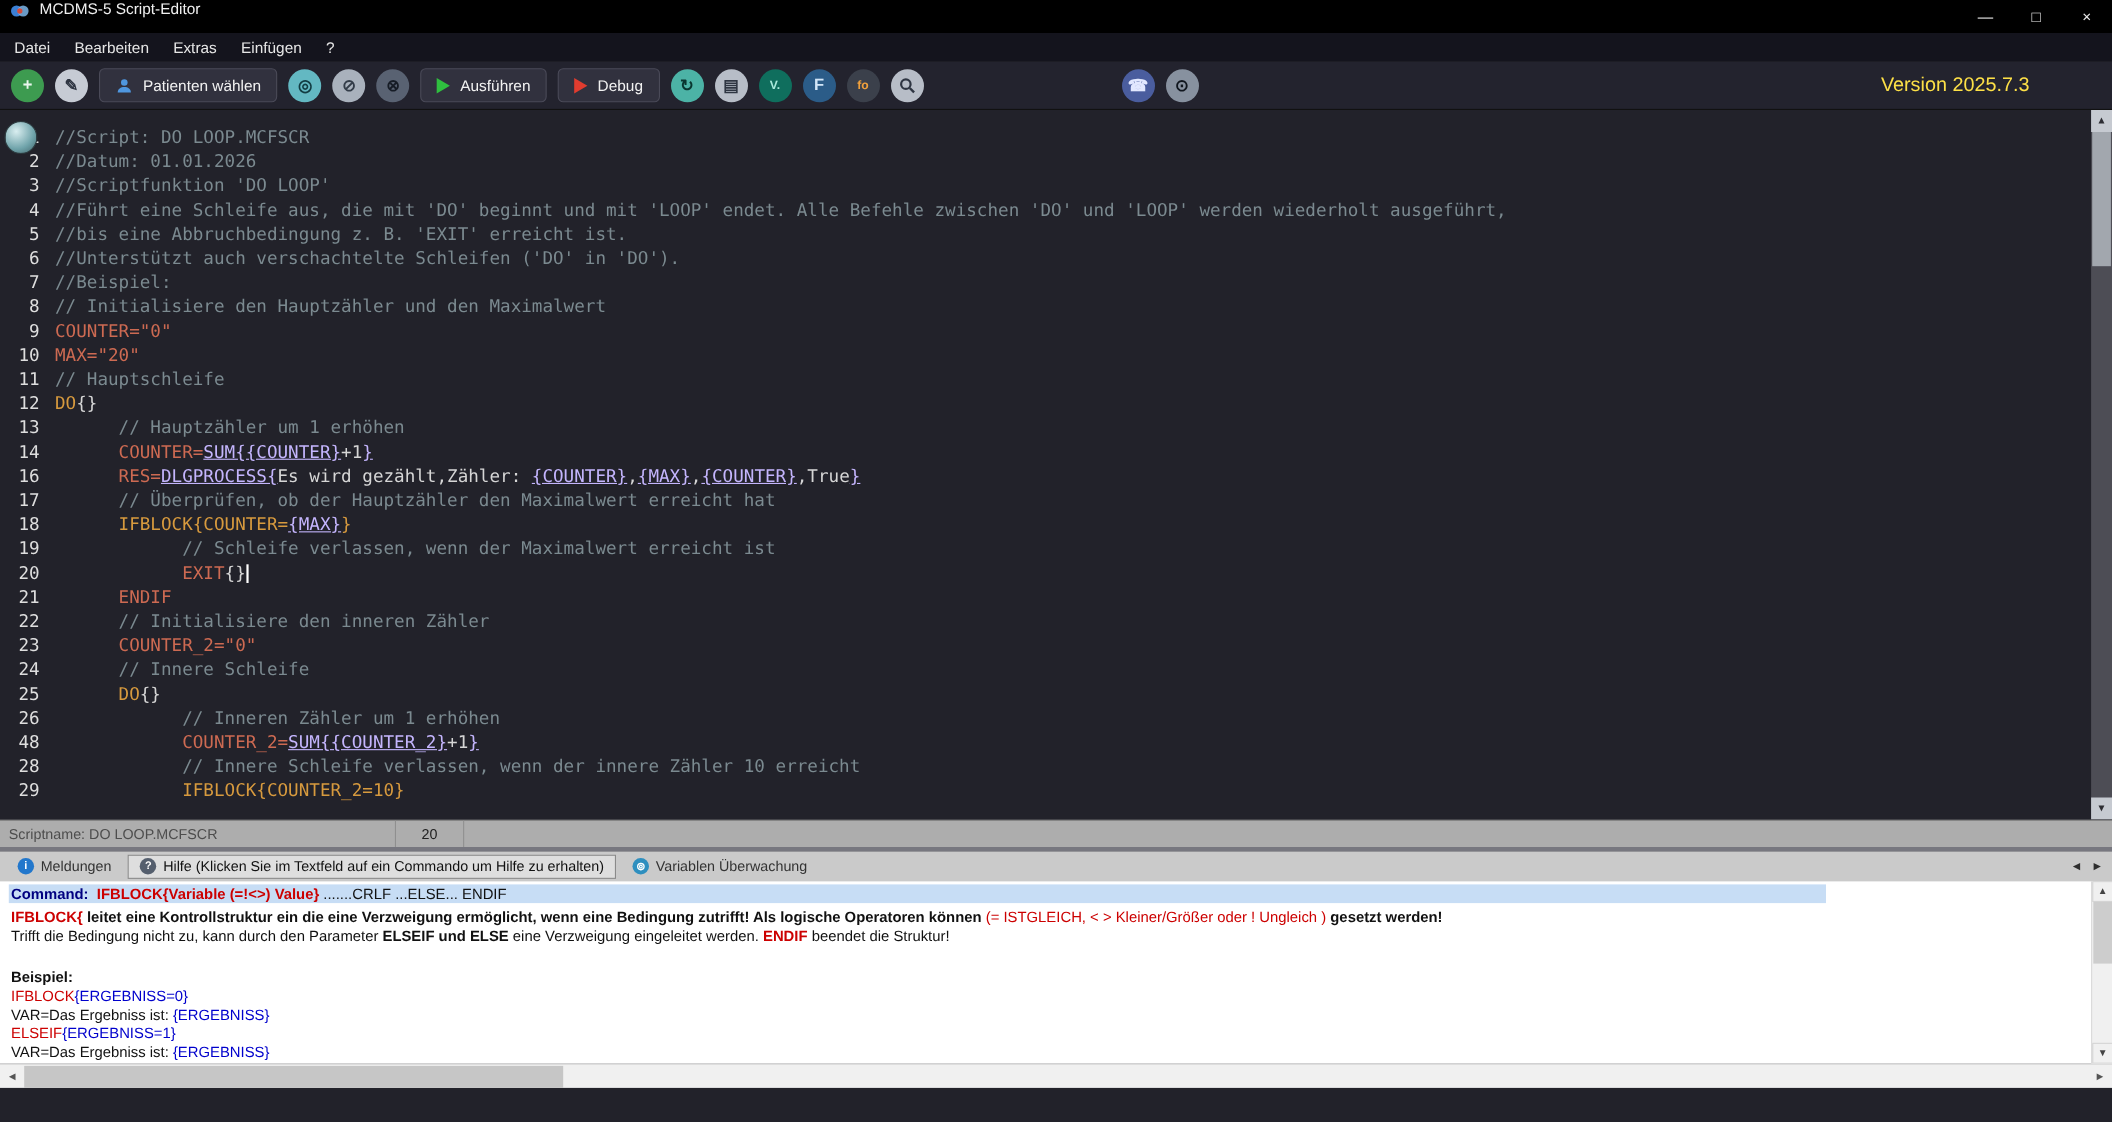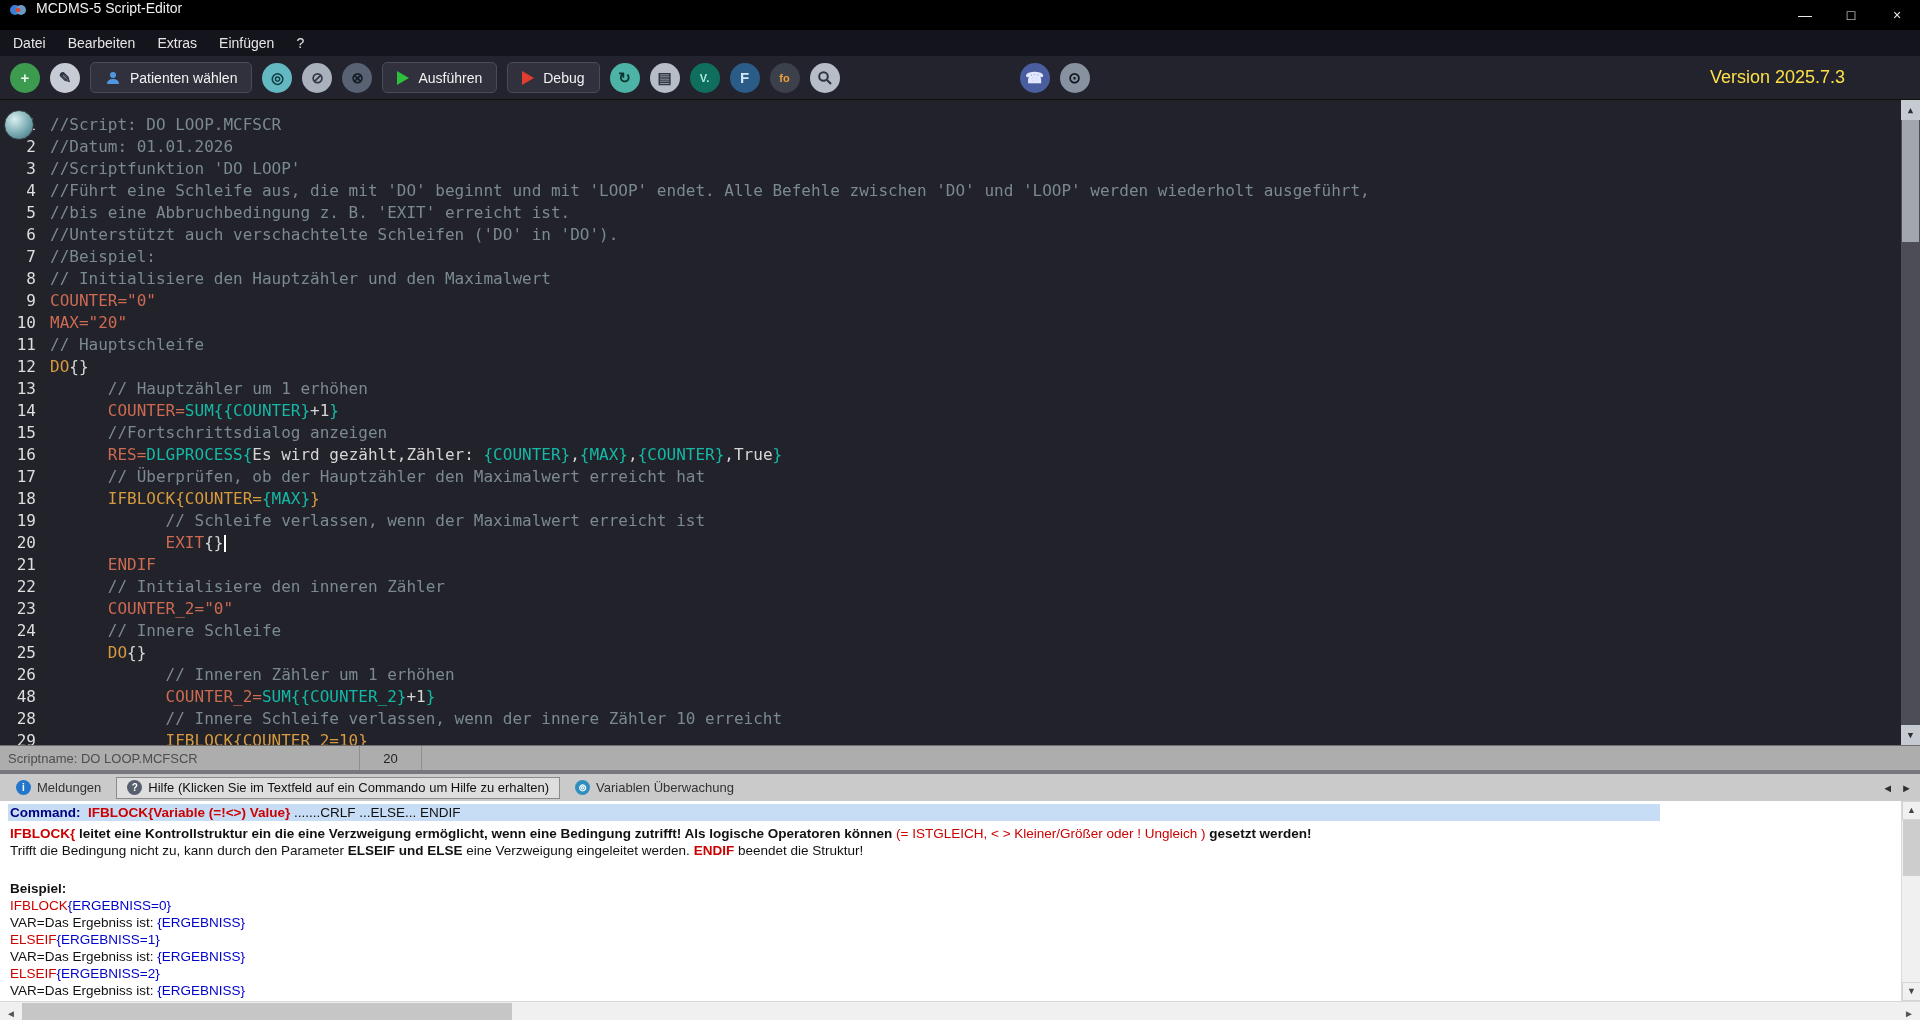--- a/index.html
+++ b/index.html
@@ -34,21 +34,21 @@
   
   .editor { position:relative; height:645px; background:#22222a; overflow:hidden; flex:none;
             font-family:"DejaVu Sans Mono","Liberation Mono",monospace; font-size:16px; line-height:22px; }
   .code-lines { padding-top:14px; }
   .code-line { display:flex; white-space:pre; }
   .line-num { width:36px; text-align:right; color:#dedede; flex:none; }
   .code-text { padding-left:14px; }
   .tok-com { color:#7b8a90; }
   .tok-kw  { color:#d79a3e; }
   .tok-kw2 { color:#cd6a52; }
-  .tok-fn  { color:#14b8a6; }
+  .tok-fn  { color:#c4b5fd;text-decoration:underline; }
   .tok-txt { color:#d6d6d6; }
   .caret { display:inline-block; width:2px; height:17px; background:#ffffff; vertical-align:middle; margin-left:1px; }
   .gutter-icon { position:absolute; left:4px; top:10px; width:30px; height:30px; border-radius:50%;
                  background:radial-gradient(circle at 35% 30%, #d9eef0, #6fa3aa 60%, #42646a); border:1px solid #2d3c40; }
 
   
   .vscroll { position:absolute; top:0; right:0; width:19px; height:100%; }
   .editor-scroll { background:#4d4d55; }
   .editor-scroll .varrow { position:absolute; left:0; width:19px; height:20px; background:#c6cad1; color:#2d2d33; font-size:9px; display:flex; align-items:center; justify-content:center; }
   .editor-scroll .varrow.up { top:0; }
@@ -67,21 +67,21 @@
   .strip { height:4px; background:#77777f; flex:none; }
 
   
   .tabbar { height:27px; background:#cacaca; display:flex; align-items:center; padding-left:6px; gap:5px; flex:none; position:relative; }
   .tab { height:22px; display:flex; align-items:center; gap:6px; padding:0 10px; font-size:13px; color:#333; }
   .tab.active { background:#dedede; border:1px solid #8a8a8a; color:#111; }
   .tab-icon { width:15px; height:15px; border-radius:50%; color:#fff; font-size:10px; font-weight:bold; display:flex; align-items:center; justify-content:center; flex:none; }
   .tab-arrows { position:absolute; right:8px; top:0; height:100%; display:flex; align-items:center; gap:8px; color:#2e2e2e; font-size:11px; }
 
   
-  .help { position:relative; height:200px; background:#ffffff; overflow:hidden; flex:none; font-size:13.5px; line-height:17px; }
+  .help { position:relative; height:166px; background:#ffffff; overflow:hidden; flex:none; font-size:13.5px; line-height:17px; }
   .help-lines { padding:3px 0 0 10px; }
   .help-line { white-space:pre-wrap; }
   .help-line.hl { background:#c7ddf5; width:1652px; margin-left:-2px; padding-left:2px; margin-bottom:4px; }
   .help-line.blank { height:21px; }
   .h-navy  { color:#000080; font-weight:bold; }
   .h-red   { color:#cc0000; }
   .h-redb  { color:#cc0000; font-weight:bold; }
   .h-black { color:#111111; }
   .h-blackb{ color:#111111; font-weight:bold; }
   .h-blue  { color:#0000cc; }
@@ -178,21 +178,20 @@
         <div class="code-line"><span class="line-num">5</span><span class="code-text"><span class="tok-com">//bis eine Abbruchbedingung z. B. 'EXIT' erreicht ist.</span></span></div>
         <div class="code-line"><span class="line-num">6</span><span class="code-text"><span class="tok-com">//Unterstützt auch verschachtelte Schleifen ('DO' in 'DO').</span></span></div>
         <div class="code-line"><span class="line-num">7</span><span class="code-text"><span class="tok-com">//Beispiel:</span></span></div>
         <div class="code-line"><span class="line-num">8</span><span class="code-text"><span class="tok-com">// Initialisiere den Hauptzähler und den Maximalwert</span></span></div>
         <div class="code-line"><span class="line-num">9</span><span class="code-text"><span class="tok-kw2">COUNTER="0"</span></span></div>
         <div class="code-line"><span class="line-num">10</span><span class="code-text"><span class="tok-kw2">MAX="20"</span></span></div>
         <div class="code-line"><span class="line-num">11</span><span class="code-text"><span class="tok-com">// Hauptschleife</span></span></div>
         <div class="code-line"><span class="line-num">12</span><span class="code-text"><span class="tok-kw">DO</span><span class="tok-txt">{}</span></span></div>
         <div class="code-line"><span class="line-num">13</span><span class="code-text"><span class="tok-com">      // Hauptzähler um 1 erhöhen</span></span></div>
         <div class="code-line"><span class="line-num">14</span><span class="code-text"><span class="tok-txt">      </span><span class="tok-kw2">COUNTER=</span><span class="tok-fn">SUM{{COUNTER}</span><span class="tok-txt">+1</span><span class="tok-fn">}</span></span></div>
-        <div class="code-line"><span class="line-num">15</span><span class="code-text"><span class="tok-com">      //Fortschrittsdialog anzeigen</span></span></div>
         <div class="code-line"><span class="line-num">16</span><span class="code-text"><span class="tok-txt">      </span><span class="tok-kw2">RES=</span><span class="tok-fn">DLGPROCESS{</span><span class="tok-txt">Es wird gezählt,Zähler: </span><span class="tok-fn">{COUNTER}</span><span class="tok-txt">,</span><span class="tok-fn">{MAX}</span><span class="tok-txt">,</span><span class="tok-fn">{COUNTER}</span><span class="tok-txt">,True</span><span class="tok-fn">}</span></span></div>
         <div class="code-line"><span class="line-num">17</span><span class="code-text"><span class="tok-com">      // Überprüfen, ob der Hauptzähler den Maximalwert erreicht hat</span></span></div>
         <div class="code-line"><span class="line-num">18</span><span class="code-text"><span class="tok-txt">      </span><span class="tok-kw">IFBLOCK{COUNTER=</span><span class="tok-fn">{MAX}</span><span class="tok-kw">}</span></span></div>
         <div class="code-line"><span class="line-num">19</span><span class="code-text"><span class="tok-com">            // Schleife verlassen, wenn der Maximalwert erreicht ist</span></span></div>
         <div class="code-line"><span class="line-num">20</span><span class="code-text"><span class="tok-txt">            </span><span class="tok-kw2">EXIT</span><span class="tok-txt">{}</span><span class="caret"></span></span></div>
         <div class="code-line"><span class="line-num">21</span><span class="code-text"><span class="tok-txt">      </span><span class="tok-kw2">ENDIF</span></span></div>
         <div class="code-line"><span class="line-num">22</span><span class="code-text"><span class="tok-com">      // Initialisiere den inneren Zähler</span></span></div>
         <div class="code-line"><span class="line-num">23</span><span class="code-text"><span class="tok-txt">      </span><span class="tok-kw2">COUNTER_2="0"</span></span></div>
         <div class="code-line"><span class="line-num">24</span><span class="code-text"><span class="tok-com">      // Innere Schleife</span></span></div>
         <div class="code-line"><span class="line-num">25</span><span class="code-text"><span class="tok-txt">      </span><span class="tok-kw">DO</span><span class="tok-txt">{}</span></span></div>

